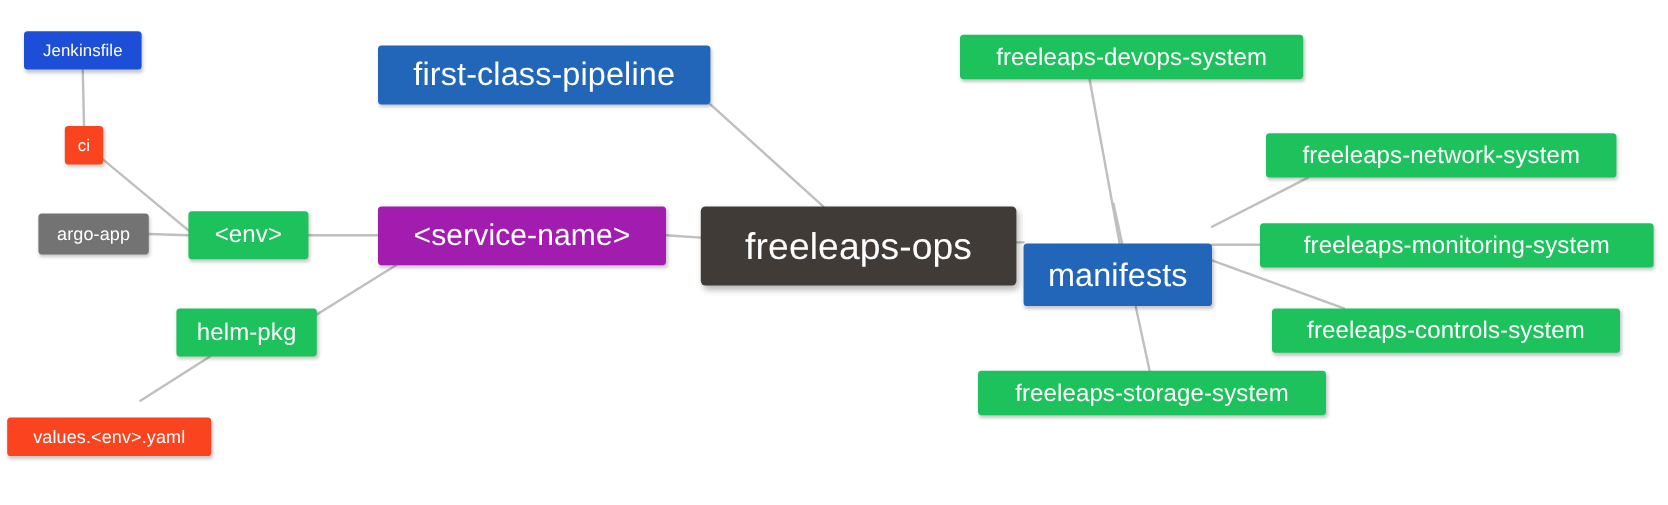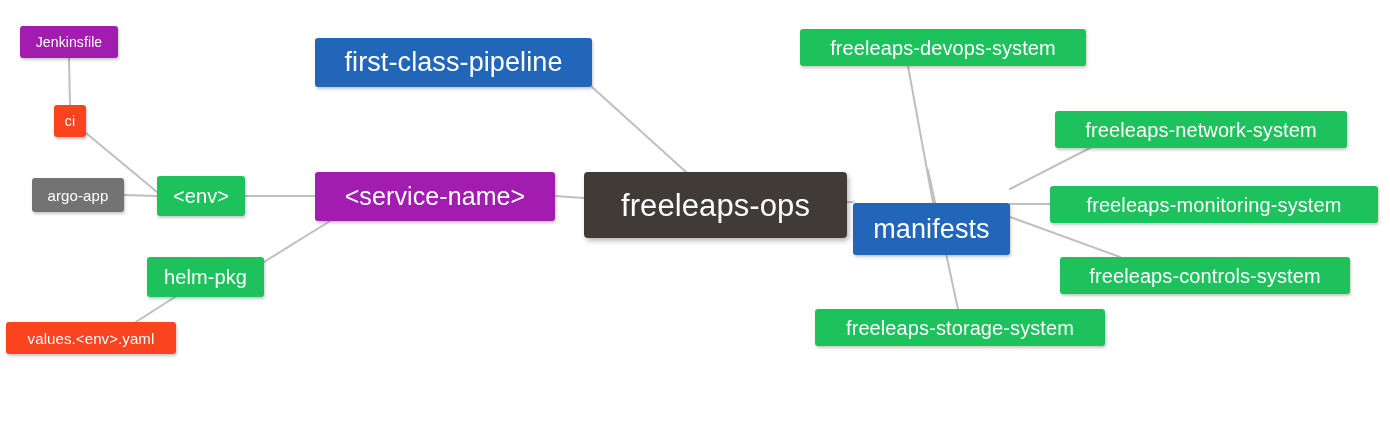--- a/index.html
+++ b/index.html
@@ -62,36 +62,36 @@
       <line x1="592" y1="87" x2="686" y2="172" stroke="#bfbfbf" stroke-width="2" stroke-linecap="round"></line>
       <line x1="555" y1="196" x2="584" y2="198" stroke="#bfbfbf" stroke-width="2" stroke-linecap="round"></line>
       <line x1="847" y1="202" x2="853" y2="202" stroke="#bfbfbf" stroke-width="2" stroke-linecap="round"></line>
       <line x1="938" y1="230" x2="908" y2="66" stroke="#bfbfbf" stroke-width="2" stroke-linecap="round"></line>
       <line x1="1010" y1="189" x2="1090" y2="148" stroke="#bfbfbf" stroke-width="2" stroke-linecap="round"></line>
       <line x1="1010" y1="204" x2="1050" y2="204" stroke="#bfbfbf" stroke-width="2" stroke-linecap="round"></line>
       <line x1="1010" y1="217" x2="1120" y2="257" stroke="#bfbfbf" stroke-width="2" stroke-linecap="round"></line>
       <line x1="928" y1="170" x2="958" y2="309" stroke="#bfbfbf" stroke-width="2" stroke-linecap="round"></line>
     </svg>
   <div id="node-layer">
-      <div class="node" style="left: 20px; top: 26px; width: 98px; height: 32px; background: #a21caf; font-size: 14px;">
+      <div class="node" style="left: 20px; top: 26px; width: 98px; height: 32px; background: #1d4ed8; font-size: 14px;">
         <span>Jenkinsfile</span>
       </div>
       <div class="node" style="left: 54px; top: 105px; width: 32px; height: 32px; background: rgb(249, 68, 31); font-size: 14px;">
         <span>ci</span>
       </div>
       <div class="node" style="left: 32px; top: 178px; width: 92px; height: 34px; background: #737373; font-size: 15px;">
         <span>argo-app</span>
       </div>
-      <div class="node" style="left: 157px; top: 176px; width: 88px; height: 40px; background: rgb(30, 194, 93); font-size: 20px;">
+      <div class="node" style="left: 157px; top: 176px; width: 100px; height: 40px; background: rgb(30, 194, 93); font-size: 20px;">
         <span>&lt;env&gt;</span>
       </div>
       <div class="node" style="left: 147px; top: 257px; width: 117px; height: 40px; background: rgb(30, 194, 93); font-size: 20px;">
         <span>helm-pkg</span>
       </div>
-      <div class="node" style="left: 6px; top: 322px; width: 170px; height: 32px; background: rgb(249, 68, 31); font-size: 15px;">
+      <div class="node" style="left: 6px; top: 348px; width: 170px; height: 32px; background: rgb(249, 68, 31); font-size: 15px;">
         <span>values.&lt;env&gt;.yaml</span>
       </div>
       <div class="node" style="left: 315px; top: 38px; width: 277px; height: 49px; background: rgb(33, 102, 184); font-size: 27px;">
         <span>first-class-pipeline</span>
       </div>
       <div class="node" style="left: 315px; top: 172px; width: 240px; height: 49px; background: #a21caf; font-size: 25px;">
         <span>&lt;service-name&gt;</span>
       </div>
       <div class="node root" style="left: 584px; top: 172px; width: 263px; height: 66px; background: rgb(64, 59, 55); font-size: 31px;">
         <span>freeleaps-ops</span>

